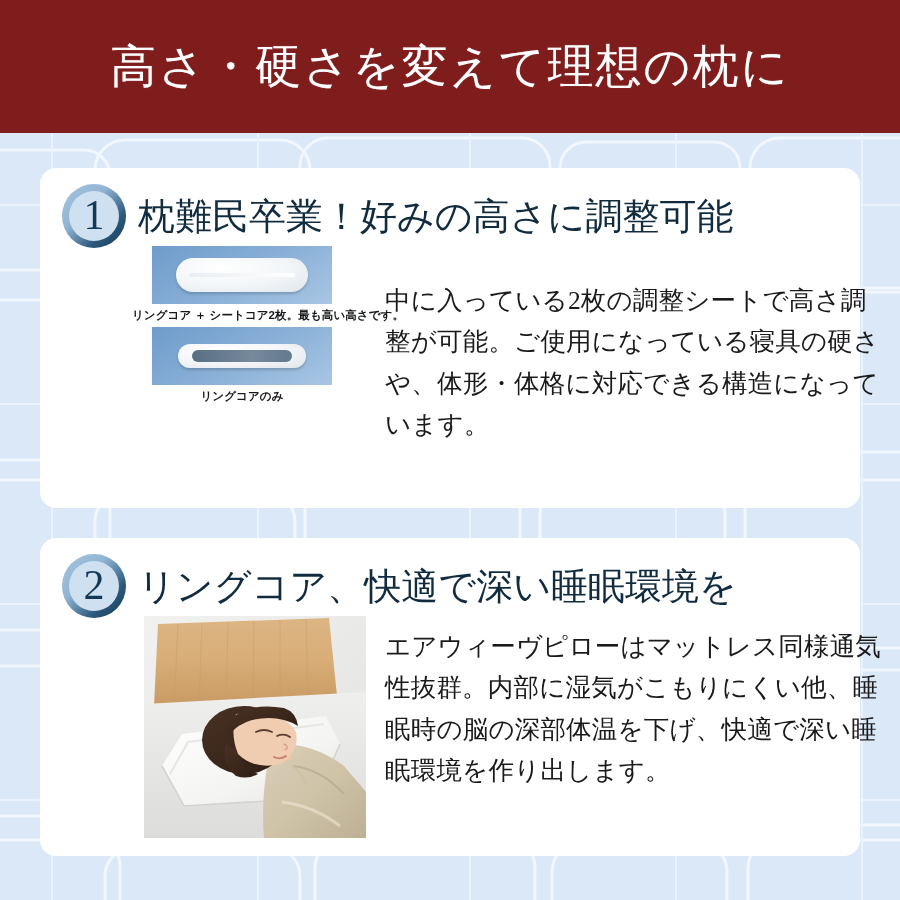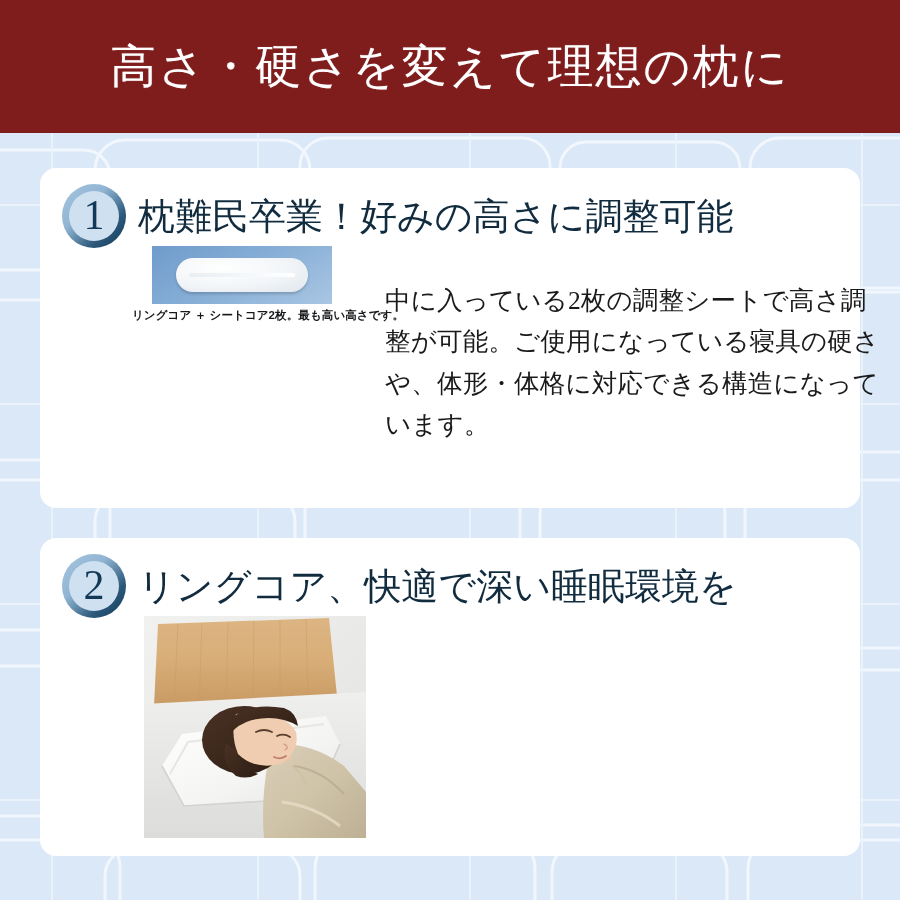--- a/index.html
+++ b/index.html
@@ -266,20 +266,28 @@
       <div class="thumb-block">
         <div class="thumb-photo">
           <div class="core-shape core-a">
             <div class="core-slot slot-a"></div>
           </div>
         </div>
         <div class="thumb-caption">リングコア ＋ シートコア2枚。最も高い高さです。</div>
       </div>
 
 
+      <div class="thumb-block">
+        <div class="thumb-photo">
+          <div class="core-shape core-c">
+            <div class="core-slot slot-c"></div>
+          </div>
+        </div>
+        <div class="thumb-caption">リングコアのみ</div>
+      </div>
 
     </div>
 
     <div class="body-text" id="body-1" style="left:345px; top:112px; width:500px;">中に入っている2枚の調整シートで高さ調整が可能。ご使用になっている寝具の硬さや、体形・体格に対応できる構造になっています。</div>
   </div>
 
   <div class="card" id="card-2">
 
     <div class="section-head">
       <div class="num-circle">
@@ -355,15 +363,16 @@
         <path d="M112 116 Q120 112 128 116" fill="none" stroke="#5a3f30" stroke-width="1.8" stroke-linecap="round"></path>
         <path d="M133 120 Q140 117 146 121" fill="none" stroke="#5a3f30" stroke-width="1.8" stroke-linecap="round"></path>
 
         <path d="M140 128 Q146 131 141 134" fill="none" stroke="#d2a184" stroke-width="1.4" stroke-linecap="round"></path>
         <path d="M130 141 Q137 144 142 140" fill="none" stroke="#c07f6c" stroke-width="1.8" stroke-linecap="round"></path>
 
         <path d="M148 150 Q158 156 162 168" fill="none" stroke="#cfc0a2" stroke-width="2"></path>
       </svg>
     </div>
 
+    <div class="body-text" id="body-2" style="left:345px; top:88px; width:500px;">エアウィーヴピローはマットレス同様通気性抜群。内部に湿気がこもりにくい他、睡眠時の脳の深部体温を下げ、快適で深い睡眠環境を作り出します。</div>
   </div>
 
 </div>
 
 </body></html>

